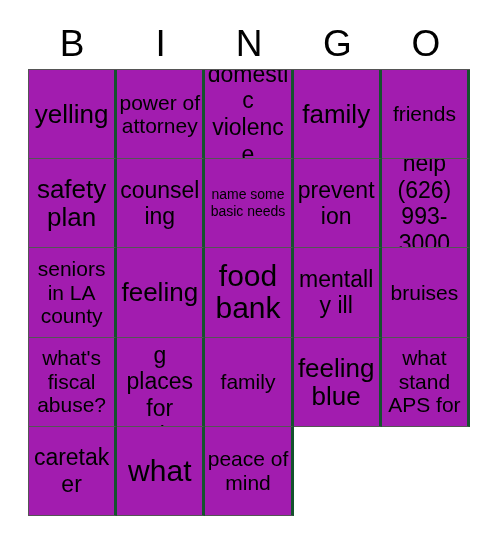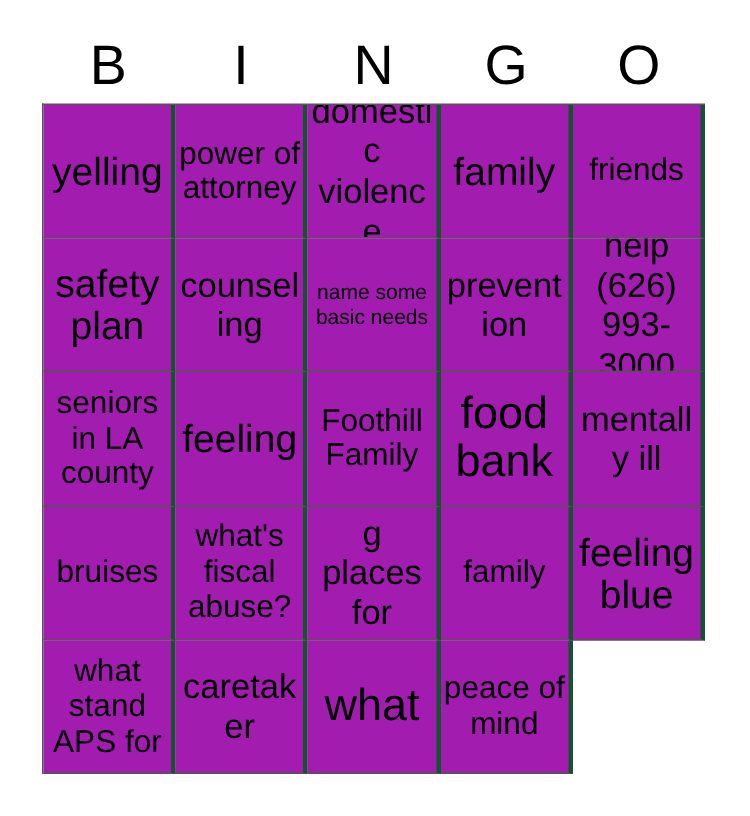--- a/index.html
+++ b/index.html
@@ -133,23 +133,20 @@
     <div class="cell fs-sm">
         <span class="cell-text">help (626) 993-3000</span>
       </div>
 
     <div class="cell fs-md">
         <span class="cell-text">seniors in LA county</span>
       </div>
     <div class="cell fs-lg">
         <span class="cell-text">feeling</span>
       </div>
-    <div class="cell fs-md">
-        <span class="cell-text">Foothill Family</span>
-      </div>
     <div class="cell fs-xl">
         <span class="cell-text">food bank</span>
       </div>
     <div class="cell fs-sm">
         <span class="cell-text">mentally ill</span>
       </div>
 
     <div class="cell fs-md">
         <span class="cell-text">bruises</span>
       </div>

